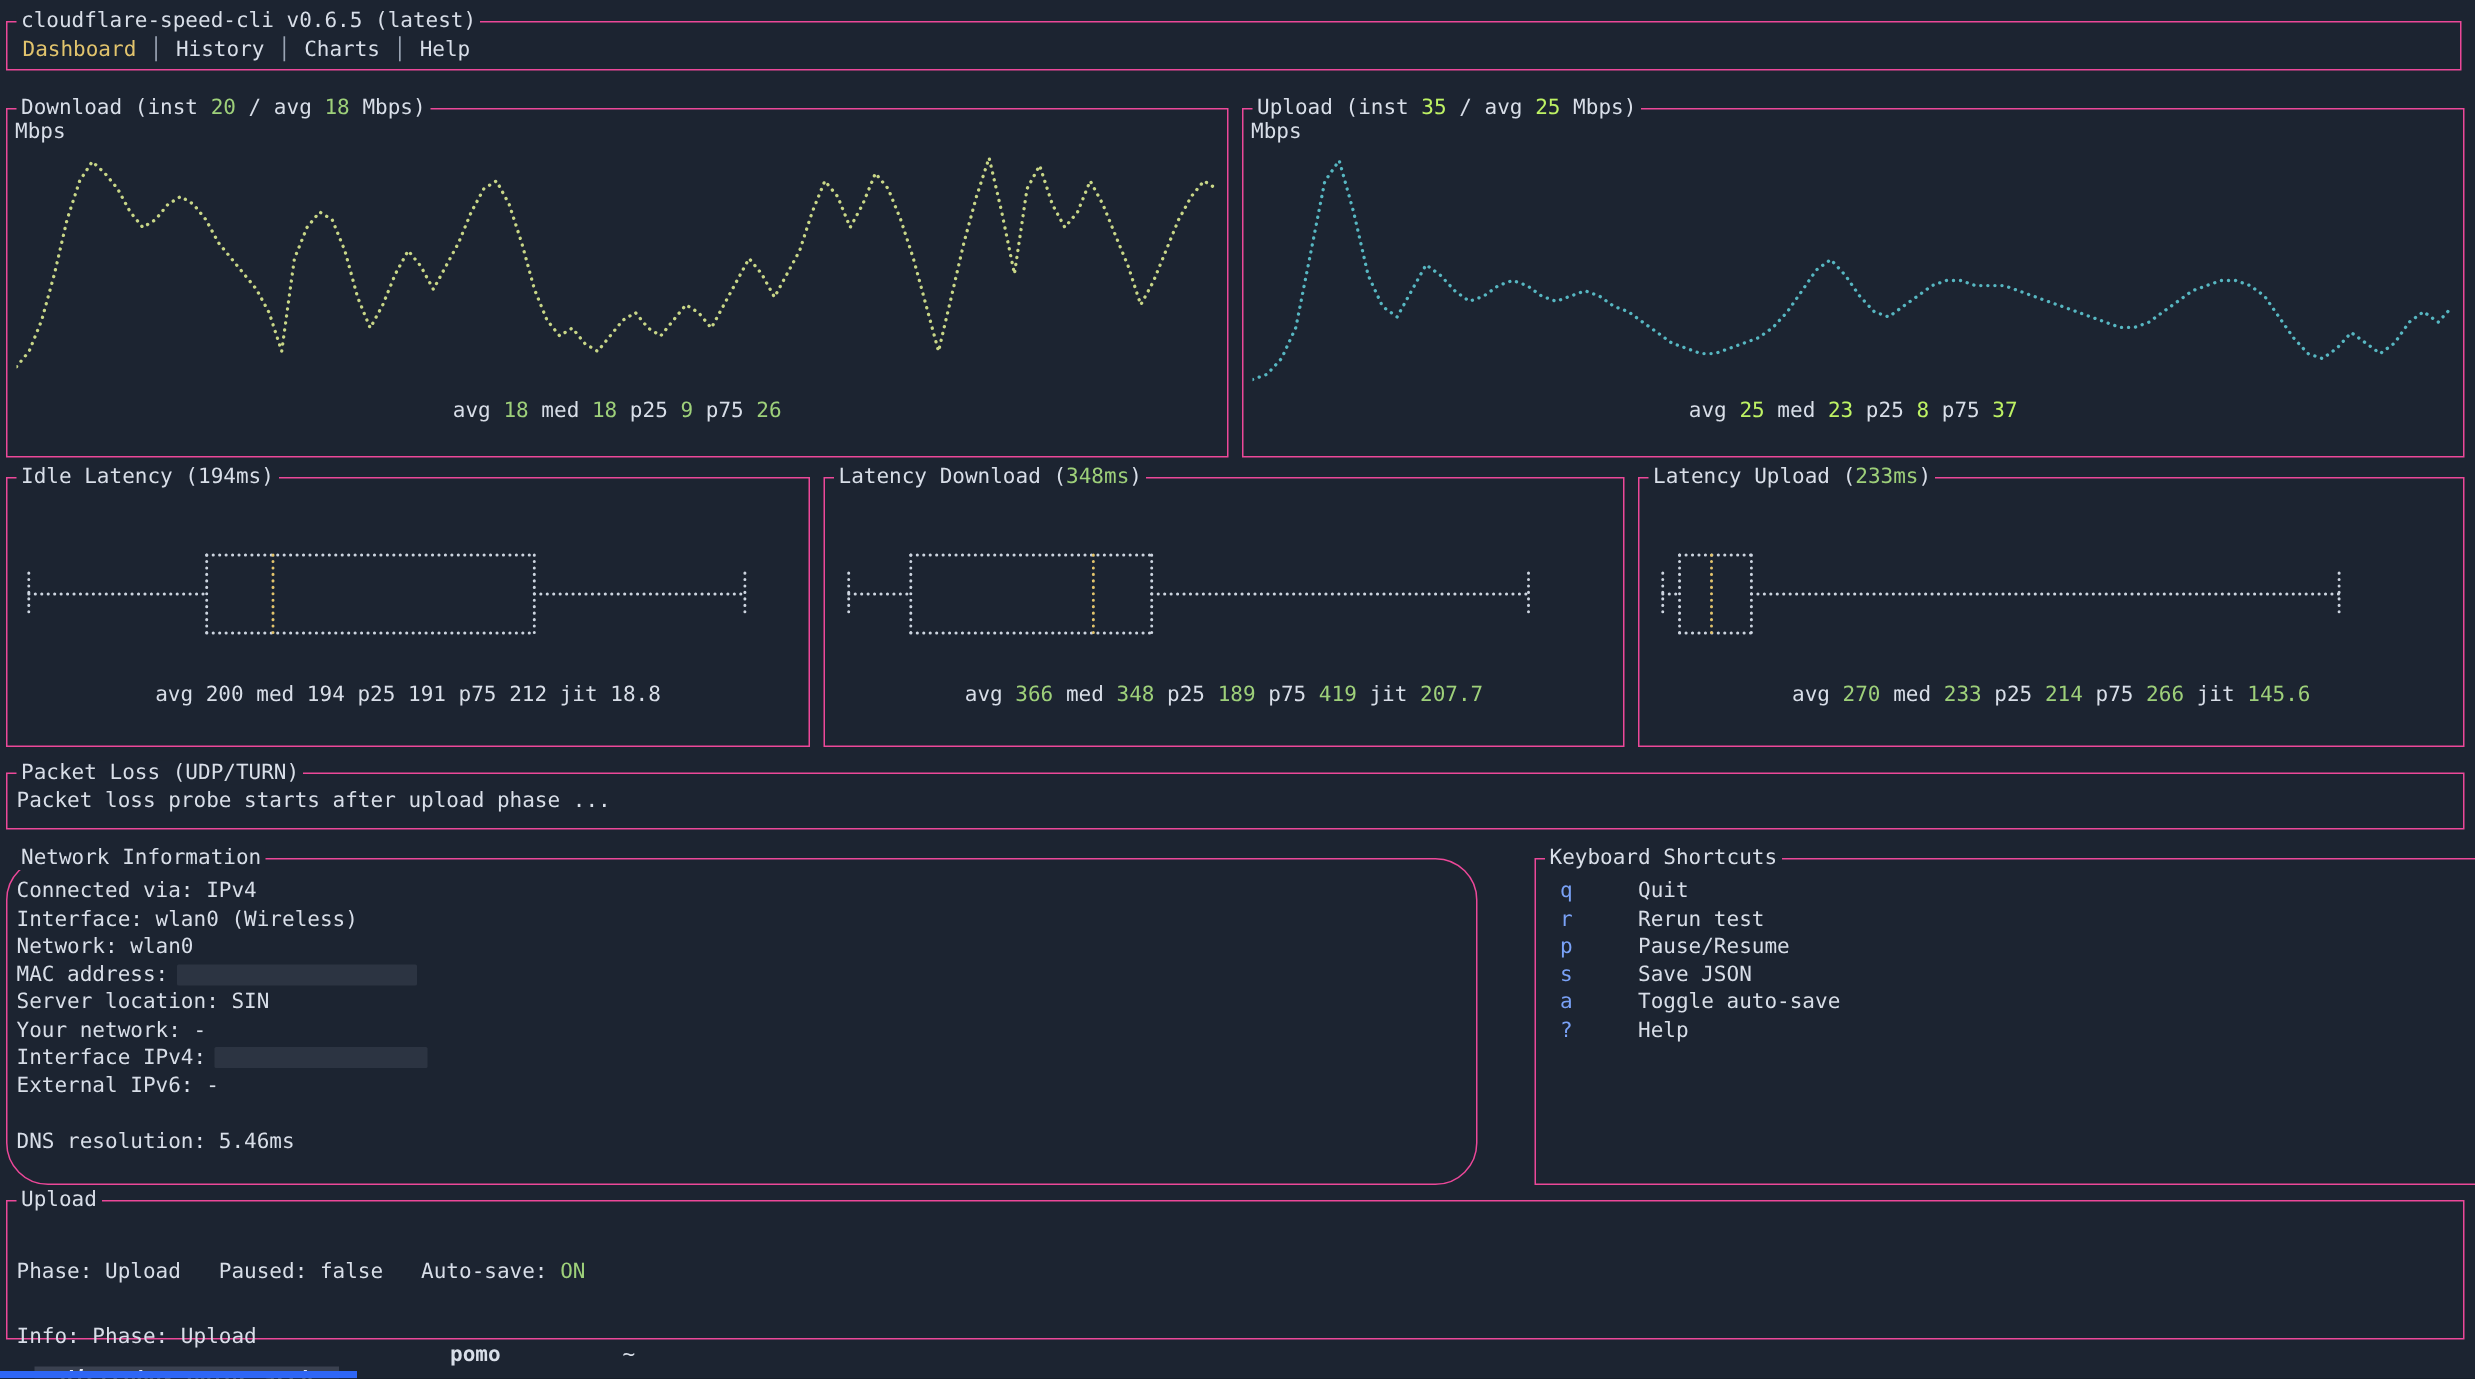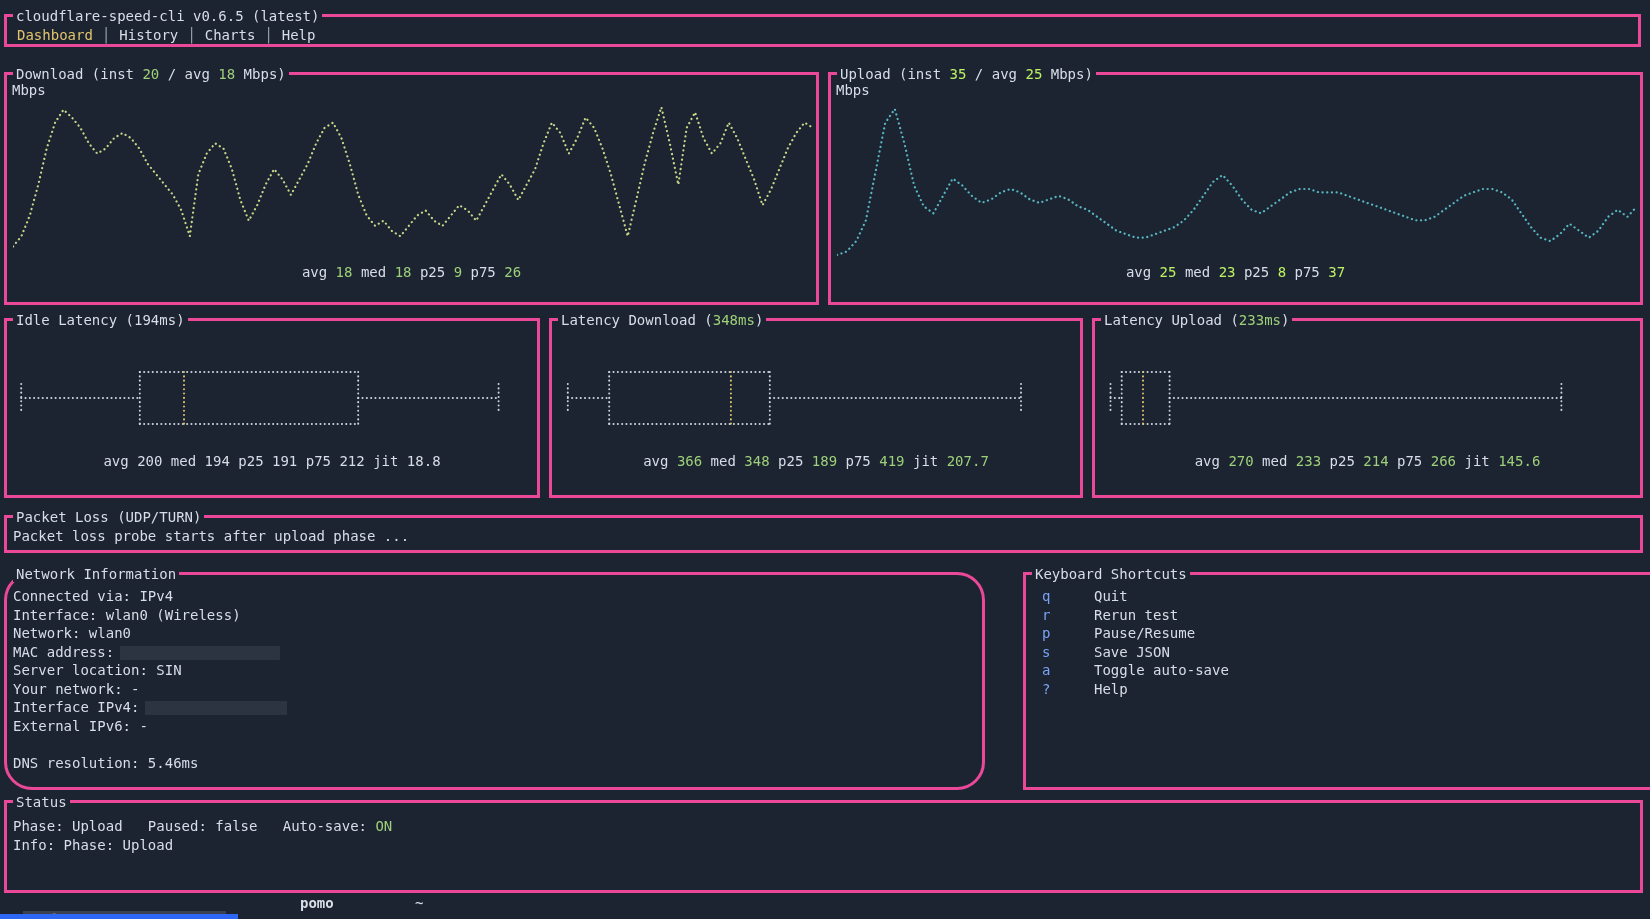--- a/index.html
+++ b/index.html
@@ -1,25 +1,25 @@
 <!DOCTYPE html>
 <html><head>
 <meta charset="utf-8">
 <style>
   html,body{margin:0;padding:0;background:#141a24;}
   .screen{
     position:relative;width:1650px;height:919px;background:#1c2431;overflow:hidden;
     font-family:"DejaVu Sans Mono","Liberation Mono",monospace;
     font-size:14px;color:#d8dee8;
   }
-  .panel{position:absolute;border:3px solid #ec4899;box-sizing:border-box;background:#1c2431;}
+  .panel{position:absolute;border:1px solid #ec4899;box-sizing:border-box;background:#1c2431;}
   .panel-title{position:absolute;top:-9px;left:6px;background:#1c2431;padding:0 3px;white-space:pre;}
   .c-green{color:#9ed07a;}
   .c-cyan{color:#bef264;}
-  .parts-line{white-space:pre;}
+  .parts-line{white-space:pre;margin-top:24px;}
 
   
   #p-tabs{left:4px;top:14px;width:1637px;height:33px;}
   #p-download{left:4px;top:72px;width:815px;height:233px;}
   #p-upload{left:828px;top:72px;width:815px;height:233px;}
   #p-idle{left:4px;top:318px;width:536px;height:180px;}
   #p-latdown{left:549px;top:318px;width:534px;height:180px;}
   #p-latup{left:1092px;top:318px;width:551px;height:180px;}
   #p-packet{left:4px;top:515px;width:1639px;height:38px;}
   #p-netinfo{left:4px;top:572px;width:981px;height:218px;border-radius:28px;}
@@ -160,21 +160,21 @@
         <div class="sc-line"><span class="sc-key">q</span><span>Quit</span></div>
         <div class="sc-line"><span class="sc-key">r</span><span>Rerun test</span></div>
         <div class="sc-line"><span class="sc-key">p</span><span>Pause/Resume</span></div>
         <div class="sc-line"><span class="sc-key">s</span><span>Save JSON</span></div>
         <div class="sc-line"><span class="sc-key">a</span><span>Toggle auto-save</span></div>
         <div class="sc-line"><span class="sc-key">?</span><span>Help</span></div>
       </div>
   </div>
 
   <div class="panel" id="p-status">
-    <span class="panel-title">Status</span>
+    <span class="panel-title">Upload</span>
     <div class="status-lines">
       <div class="parts-line"><span>Phase: Upload   Paused: false   Auto-save: </span><span class="c-green">ON</span></div>
       <div class="parts-line"><span>Info: Phase: Upload</span></div>
     </div>
   </div>
 
   <div class="prompt">
     <span class="prompt-seg">distrobox enter arch</span>
     <span class="prompt-host">pomo</span>
     <span class="prompt-path">~</span>

